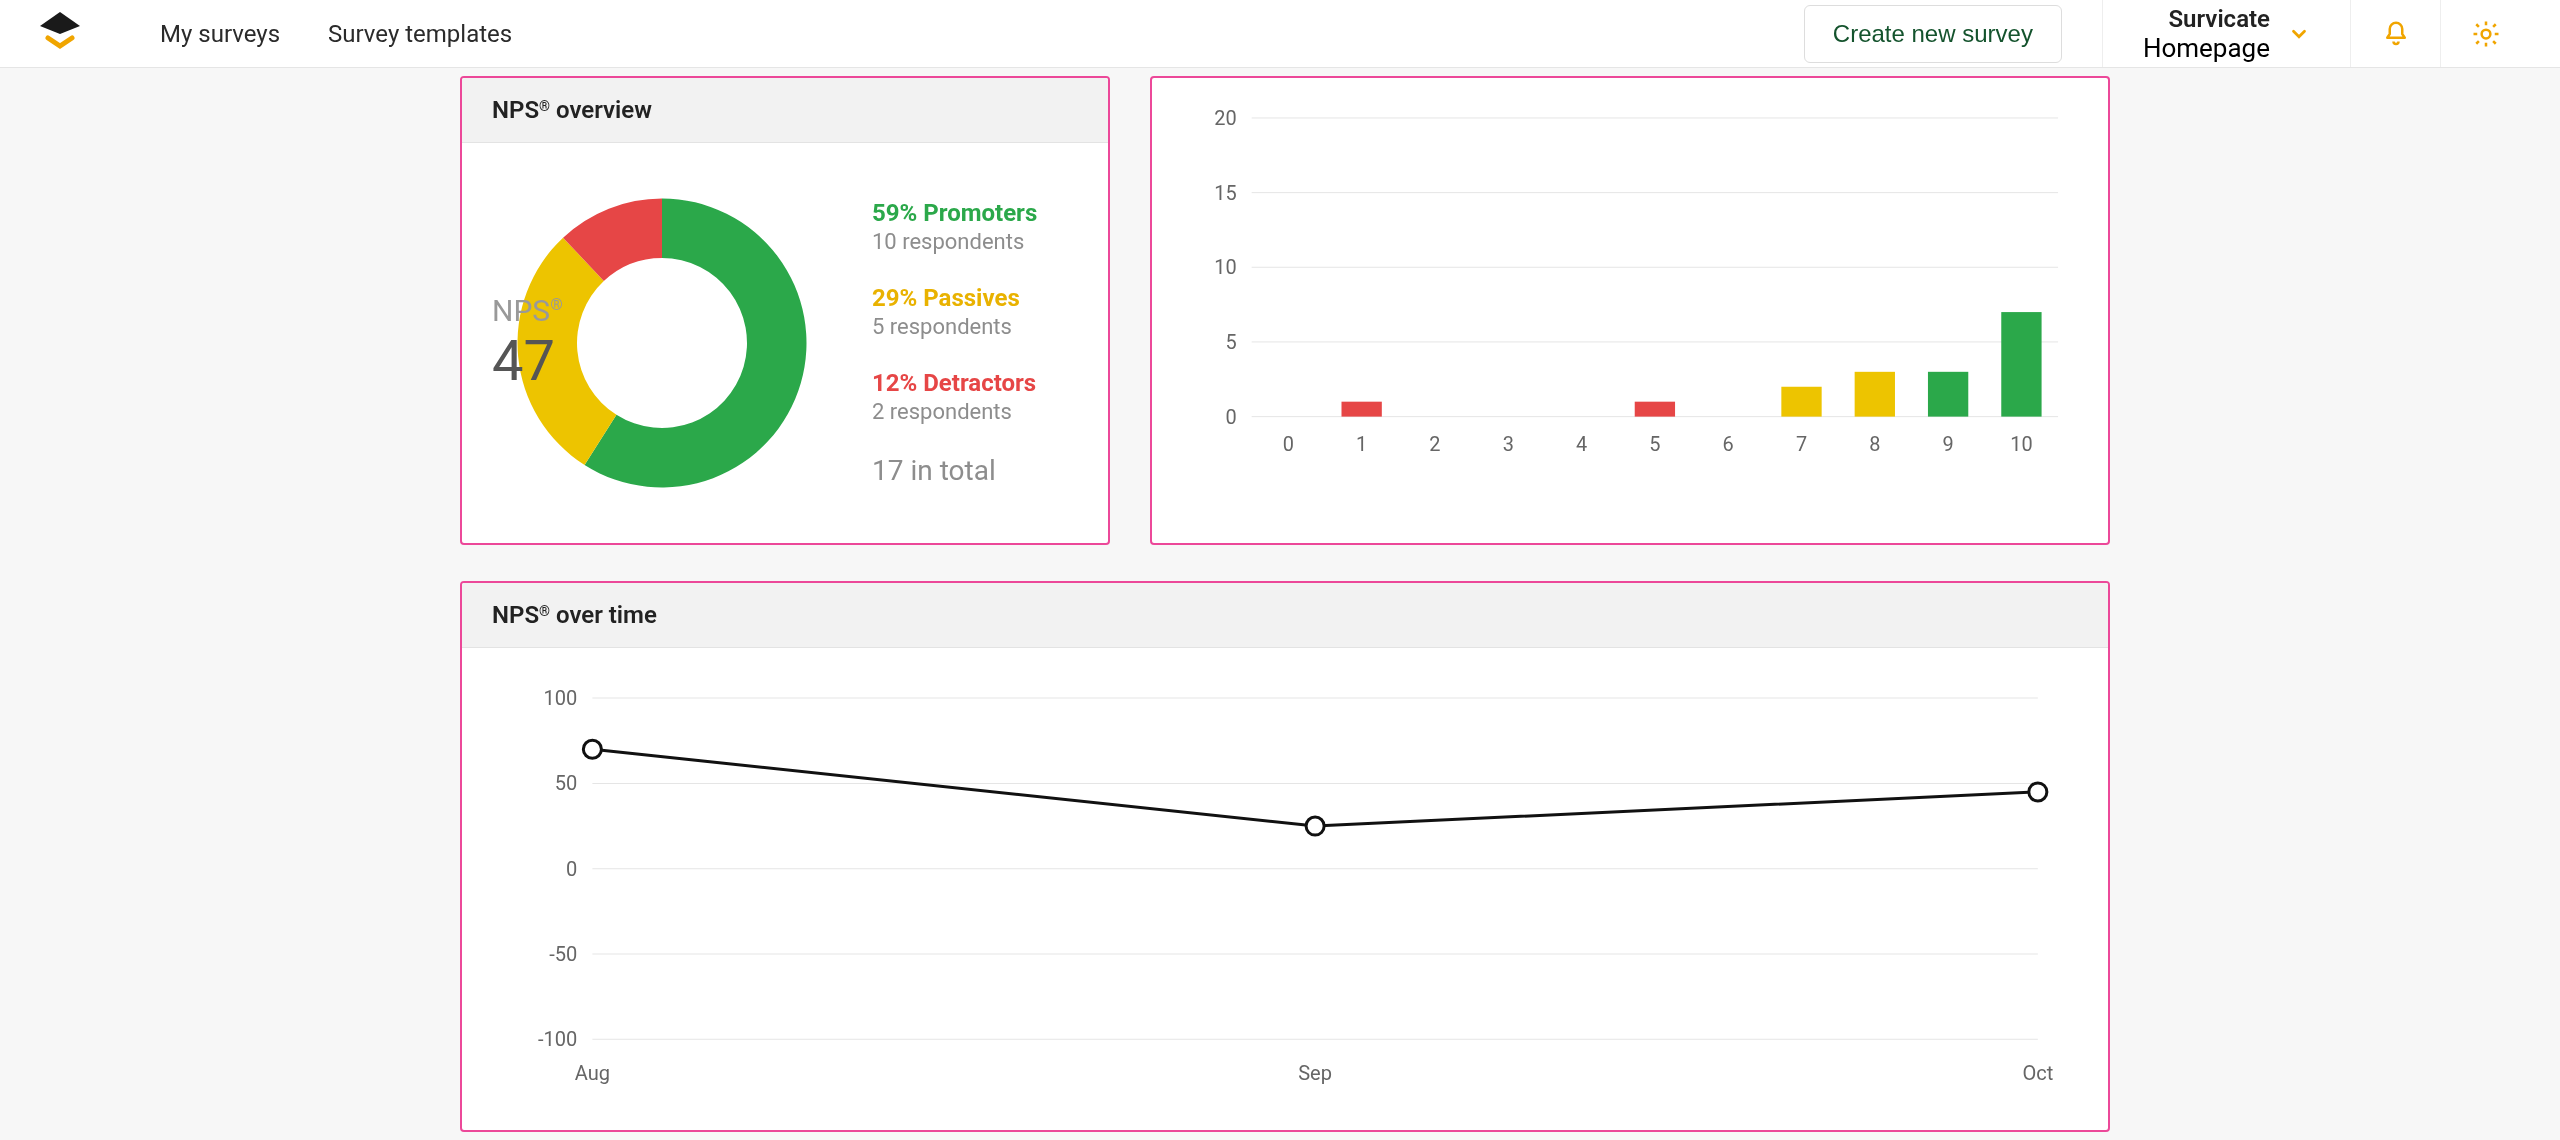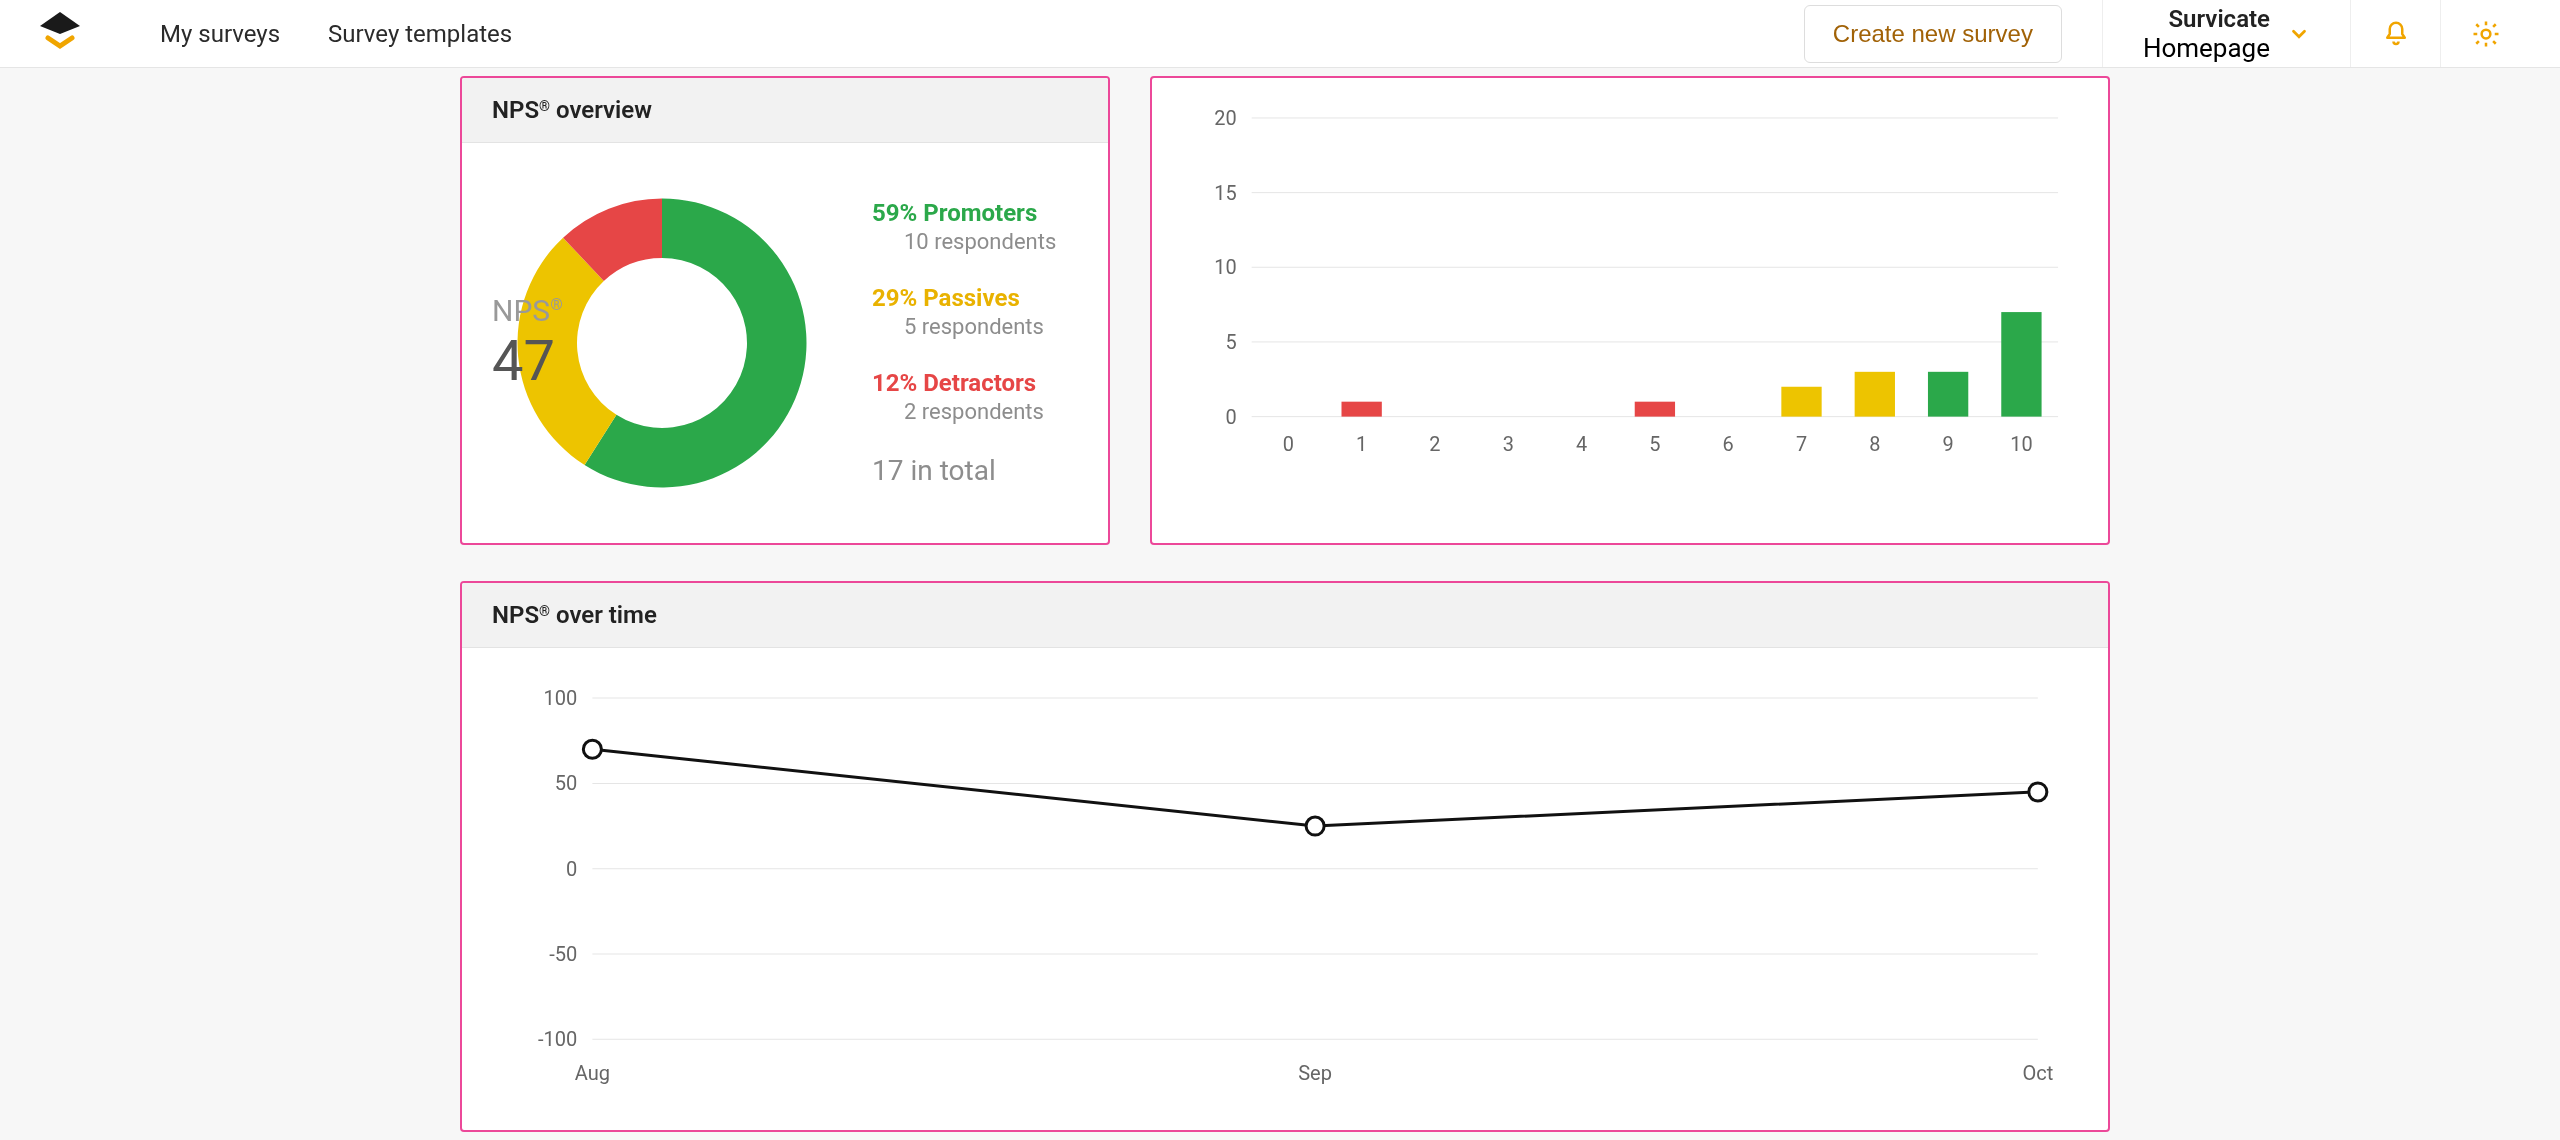--- a/index.html
+++ b/index.html
@@ -17,21 +17,21 @@
     border-bottom: 1px solid #e5e5e5;
     padding: 0 30px;
   }
   .logo { width: 60px; height: 60px; display:flex; align-items:center; justify-content:center; }
   .nav { display: flex; gap: 48px; margin-left: 70px; font-size: 24px; color:#2b2b2b; }
   .nav a { cursor: pointer; }
   .top-right { margin-left: auto; display: flex; align-items: stretch; height: 100%; }
   .create-btn {
     align-self: center;
     border: 1px solid #ddd; border-radius: 6px;
-    padding: 14px 28px; font-size: 24px; color:#a16207; background:#fff; cursor:pointer;
+    padding: 14px 28px; font-size: 24px; color:#14532d; background:#fff; cursor:pointer;
     margin-right: 40px;
   }
   .project-switch {
     display:flex; align-items:center; padding: 0 40px; border-left:1px solid #eee; cursor:pointer;justify-content:space-between;
   }
   .project-switch .txt { text-align:right; margin-right:18px; }
   .project-switch .name { font-size:24px; font-weight:600; color:#222; }
   .project-switch .sub  { font-size:26px; color:#000000; }
   .icon-btn { width:90px; display:flex; align-items:center; justify-content:center; border-left:1px solid #eee; cursor:pointer; }
   svg { display:block; }
@@ -56,21 +56,21 @@
 
   
   .overview-body { display:flex; align-items:center; }
   .donut-wrap { width:340px; height:340px; position:relative; }
   .donut-center { position:absolute; inset:0; display:flex; flex-direction:column; align-items:flex-start; justify-content:center; }
   .donut-center .lbl { font-size:30px; color:#999; }
   .donut-center .lbl sup { font-size:16px; }
   .donut-center .val { font-size:56px; color:#555; font-weight:400; }
   .legend { margin-left: 40px; display:flex; flex-direction:column; gap:30px; }
   .leg-item .line1 { font-size:24px; font-weight:700; }
-  .leg-item .line2 { font-size:22px; color:#8d8d8d; margin-top:2px;margin-left:32px; }
+  .leg-item .line2 { font-size:22px; color:#8d8d8d; margin-top:2px; }
   .c-prom { color:#2ba84a; }
   .c-pass { color:#e9b200; }
   .c-detr { color:#e64646; }
   .total  { font-size:28px; color:#8d8d8d; }
 
   
   .bar-chart { width:100%; }
 
   
   .line-chart { width:100%; }

